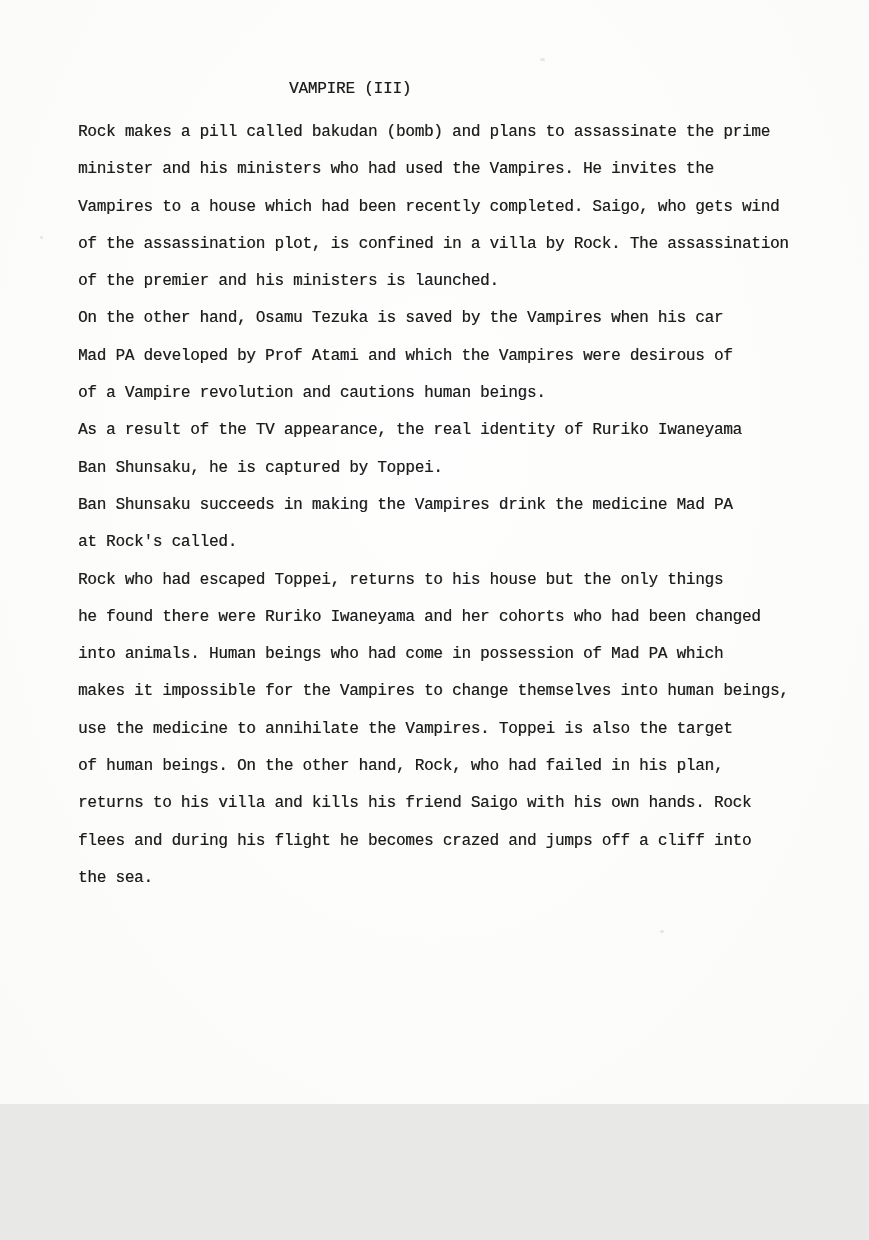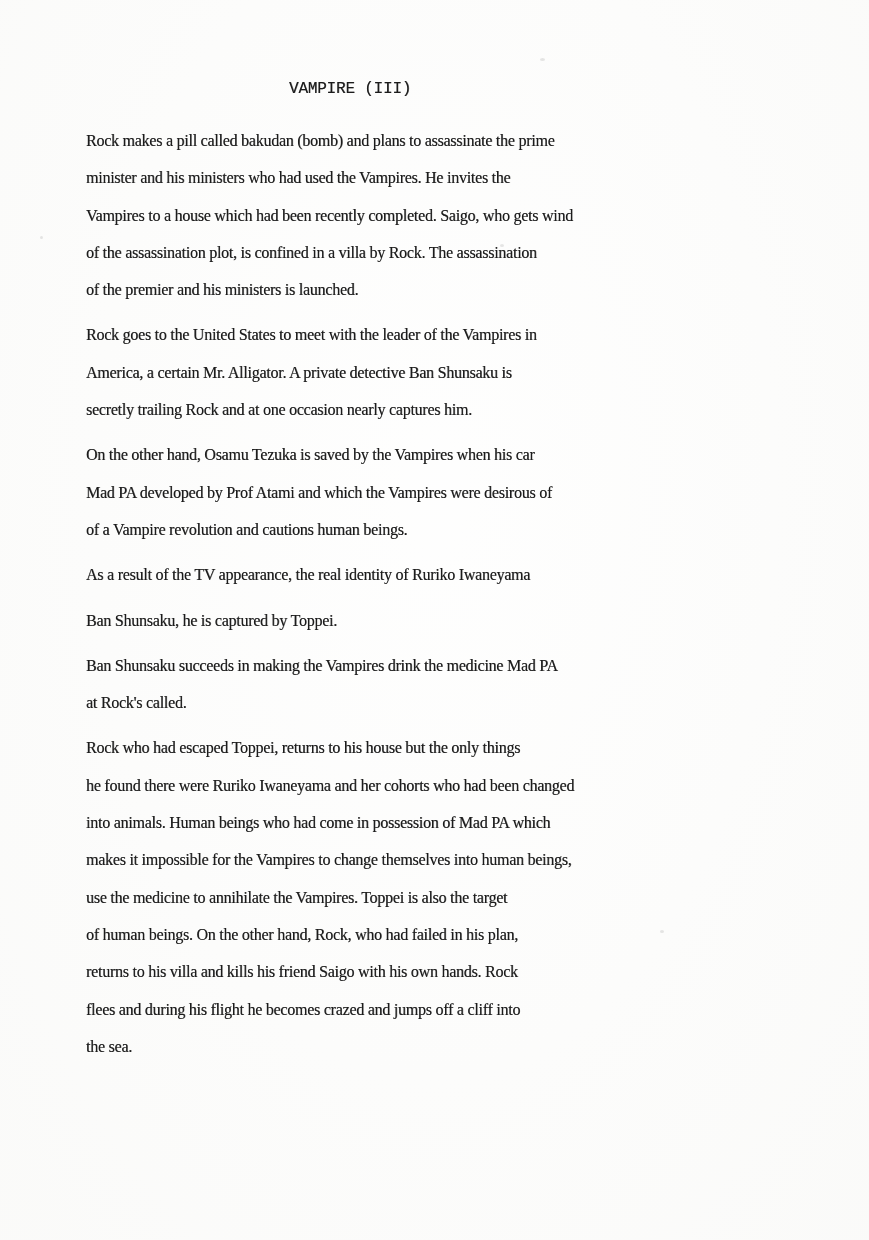--- a/index.html
+++ b/index.html
@@ -3,21 +3,21 @@
 <meta charset="utf-8">
 <style>
   html, body {
     margin: 0;
     padding: 0;
     background: #e8e8e6;
   }
   .page {
     position: relative;
     width: 869px;
-    height: 1240px;
+    height: 1104px;
     margin: 0;
     background: #fdfdfc;
     background-image:
       radial-gradient(ellipse at 50% 40%, rgba(255,255,255,0.6) 0%, rgba(246,246,244,0.4) 100%);
     font-family: "Liberation Mono", "DejaVu Sans Mono", monospace;
     color: #1c1c1c;
     overflow: hidden;
   }
   .doc-title {
     position: absolute;
@@ -29,23 +29,22 @@
     white-space: pre;
     text-shadow: 0.4px 0 0 rgba(25,25,25,0.55);
   }
   .doc-body {
     position: absolute;
     left: 78px;
     top: 114px;
     right: 40px;
   }
   .paragraph {
-    margin: 8px;
+    margin: 0;
     padding: 0;
-    font-family: Liberation Serif, serif;
   }
   .text-line {
     font-size: 16px;
     line-height: 37.3px;
     letter-spacing: -0.25px;
     white-space: pre;
     text-shadow: 0.4px 0 0 rgba(25,25,25,0.55);
   }
   
   .speck {
@@ -64,25 +63,20 @@
 <div class="page">
   <div class="doc-title">VAMPIRE (III)</div>
 
   <div class="doc-body">
       <div class="paragraph">
         <div class="text-line">Rock makes a pill called bakudan (bomb) and plans to assassinate the prime</div>
         <div class="text-line">minister and his ministers who had used the Vampires. He invites the</div>
         <div class="text-line">Vampires to a house which had been recently completed. Saigo, who gets wind</div>
         <div class="text-line">of the assassination plot, is confined in a villa by Rock. The assassination</div>
         <div class="text-line">of the premier and his ministers is launched.</div>
-      </div>
-      <div class="paragraph">
-        <div class="text-line">Rock goes to the United States to meet with the leader of the Vampires in</div>
-        <div class="text-line">America, a certain Mr. Alligator. A private detective Ban Shunsaku is</div>
-        <div class="text-line">secretly trailing Rock and at one occasion nearly captures him.</div>
       </div>
       <div class="paragraph">
         <div class="text-line">On the other hand, Osamu Tezuka is saved by the Vampires when his car</div>
         <div class="text-line">Mad PA developed by Prof Atami and which the Vampires were desirous of</div>
         <div class="text-line">of a Vampire revolution and cautions human beings.</div>
       </div>
       <div class="paragraph">
         <div class="text-line">As a result of the TV appearance, the real identity of Ruriko Iwaneyama</div>
       </div>
       <div class="paragraph">

